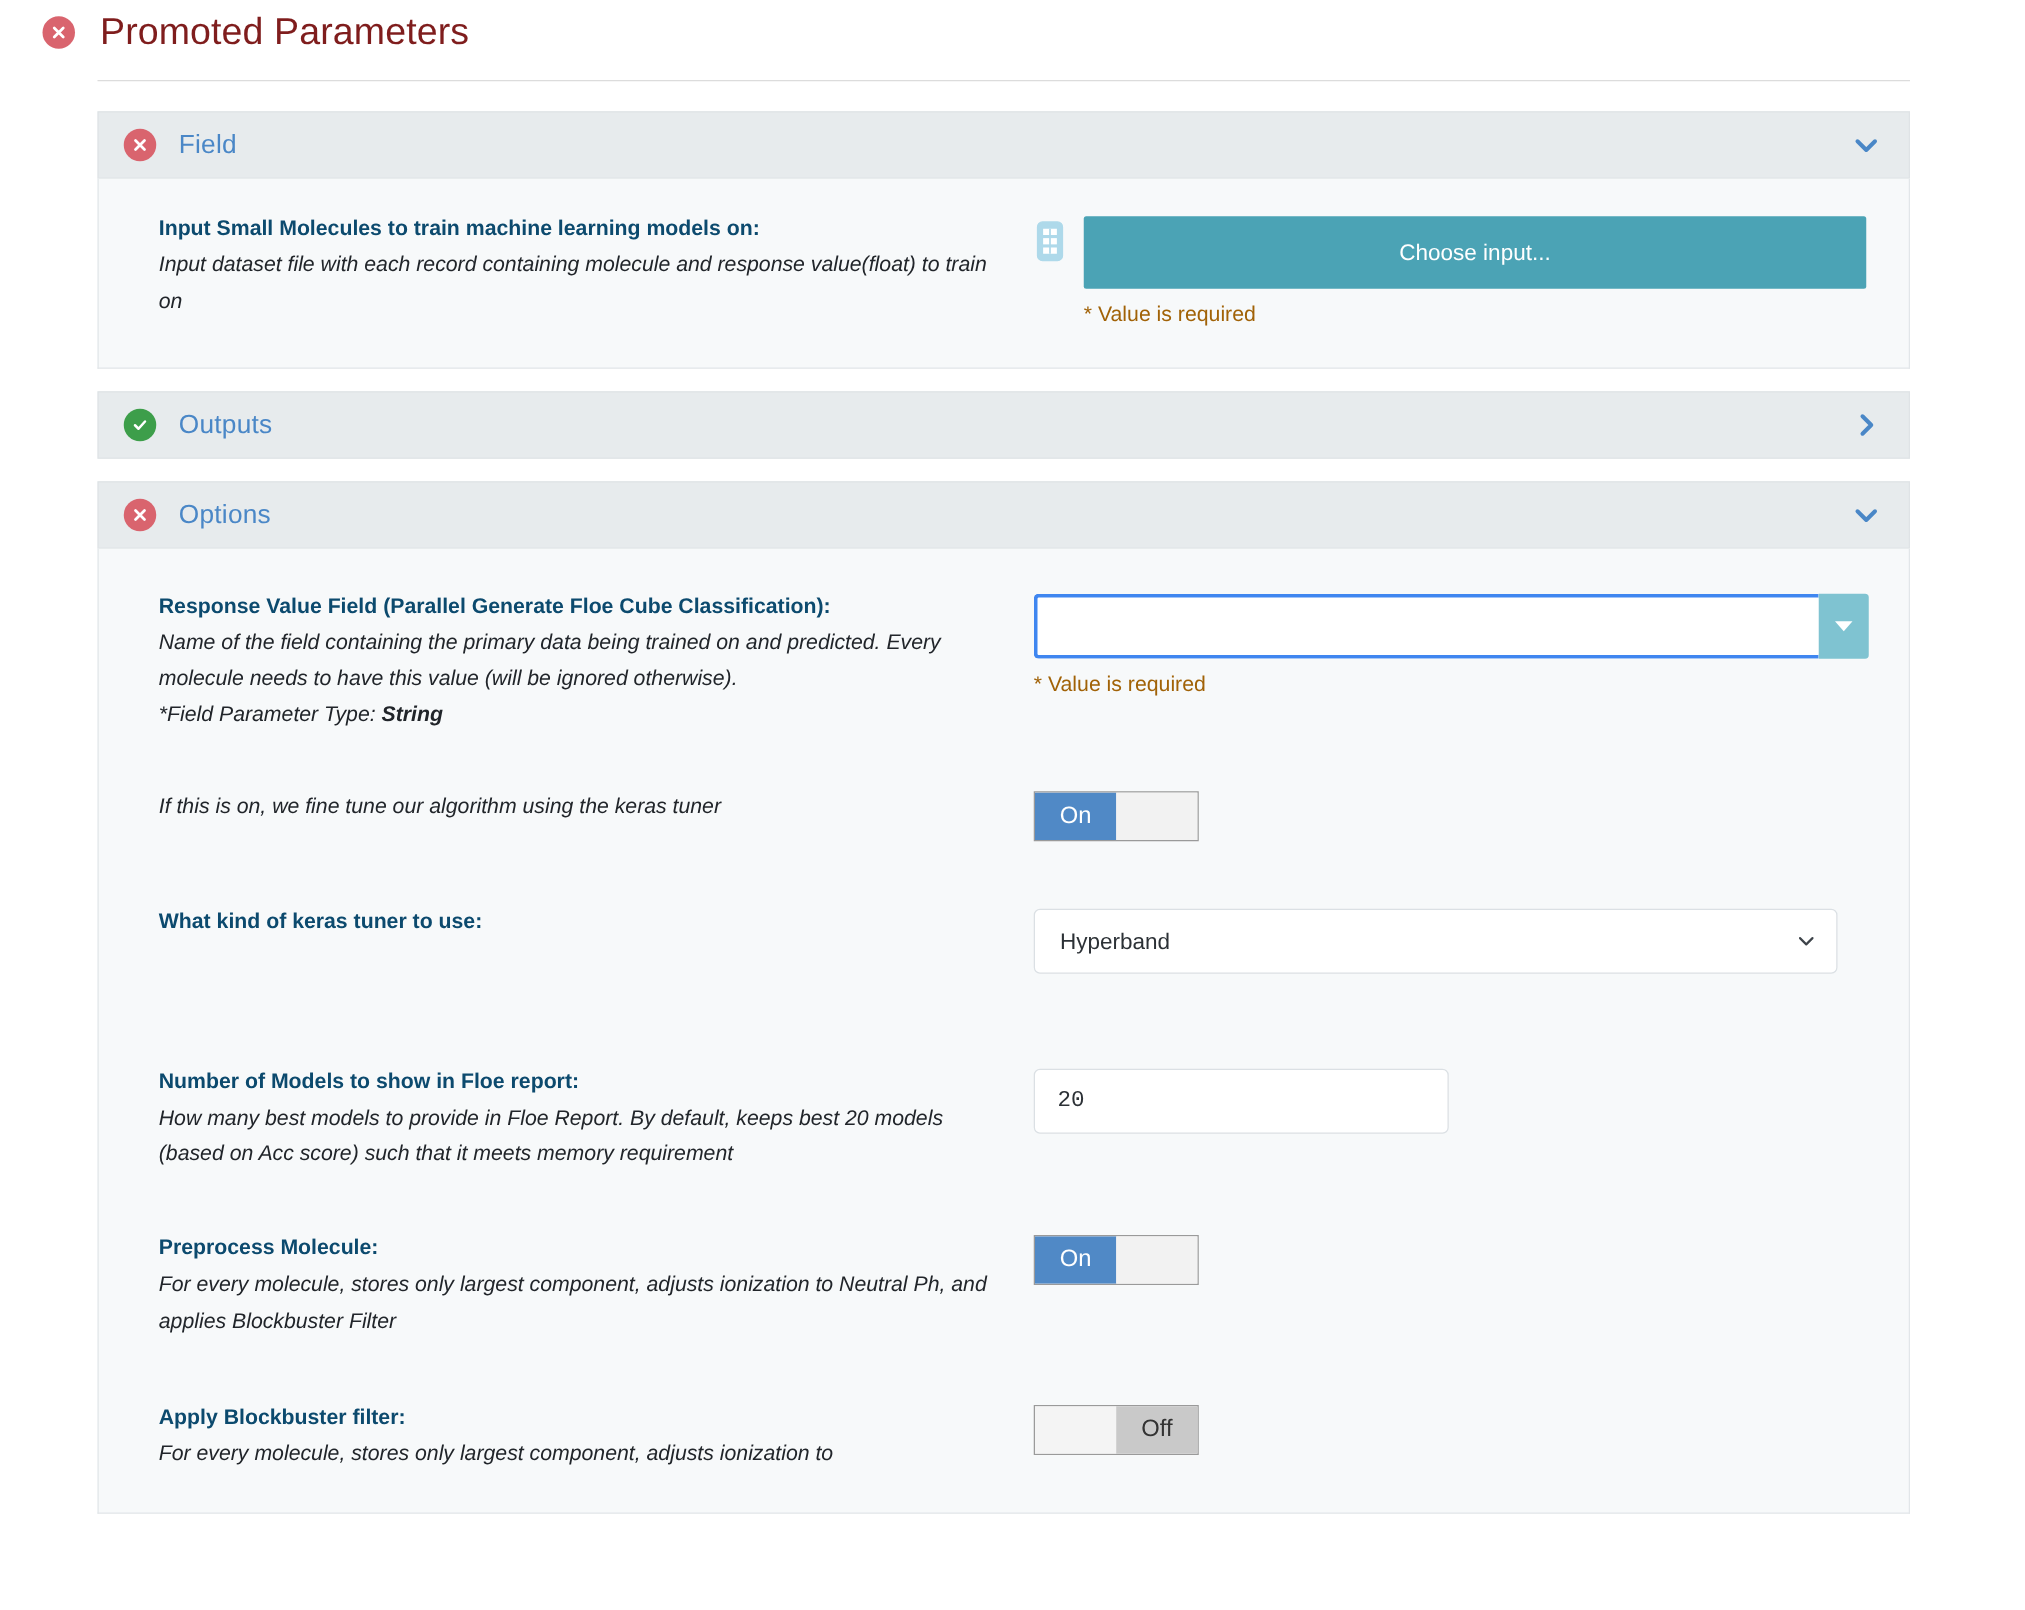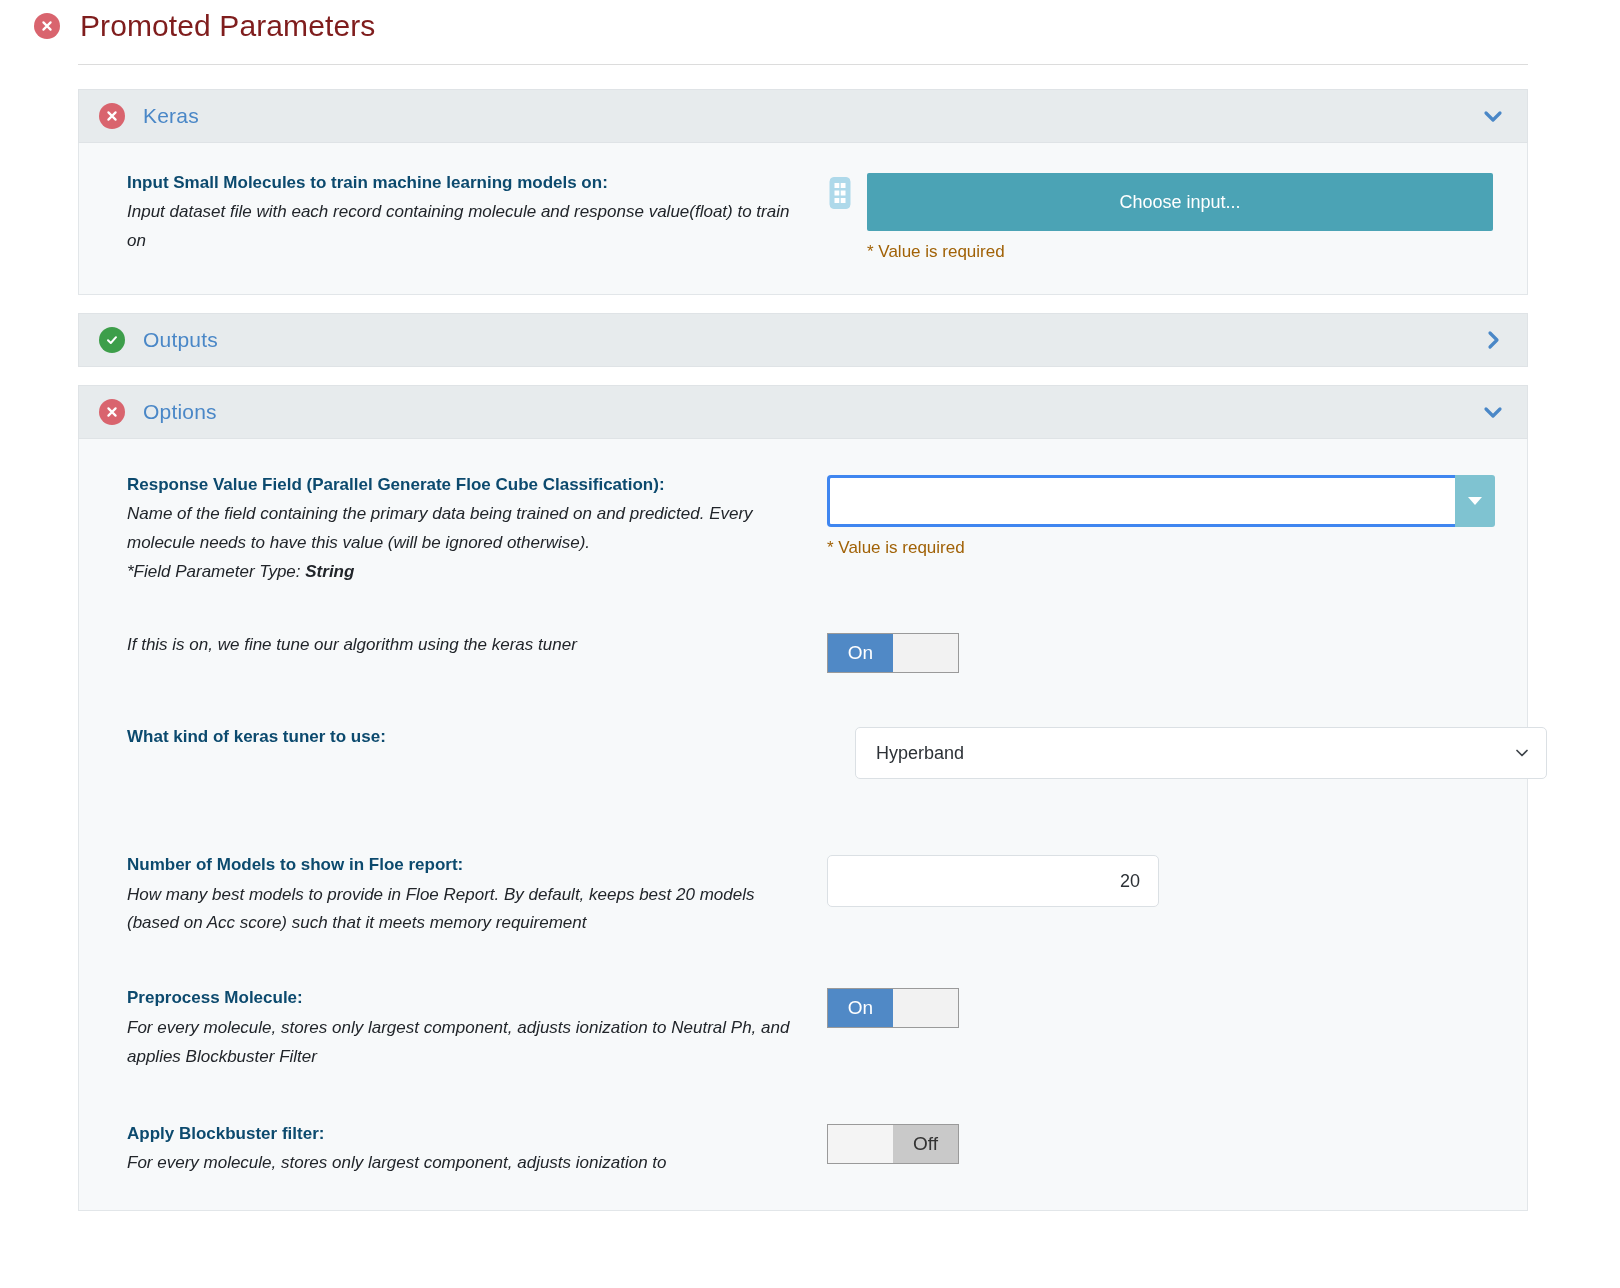--- a/index.html
+++ b/index.html
@@ -149,21 +149,21 @@
     flex: 1 1 50%;
     display: flex; align-items: center; justify-content: center;
     font-size: 19px;
   }
   .toggle.on .half.left  { background: #5089c6; color: #ffffff; }
   .toggle.on .half.right { background: #f2f2f2; }
   .toggle.off .half.left  { background: #f4f4f4; }
   .toggle.off .half.right { background: #c9c9c9; color: #333333; }
 
   
-  .select-wrap { position: relative; width: 692px; margin-left: 28px; }
+  .select-wrap { position: relative; width: 643px; }
   select.styled {
     -webkit-appearance: none; appearance: none;
     width: 100%; height: 52px;
     border: 1px solid #dbe0e4;
     border-radius: 5px;
     background: #ffffff;
     font-size: 18px;
     font-family: "Liberation Sans", sans-serif;
     color: #2c3136;
     padding: 0 38px 0 20px;
@@ -177,25 +177,24 @@
     display: flex;
   }
 
   
   input.num {
     width: 332px; height: 52px;
     border: 1px solid #dbe0e4;
     border-radius: 5px;
     background: #ffffff;
     font-size: 18px;
-    font-family: Liberation Sans, sans-serif;
+    font-family: Liberation Mono, monospace;
     color: #2c3136;
     padding: 0 18px;
     outline: none;
-    text-align: right;
   }
 </style>
 </head>
 <body>
 
 <div class="page-head">
   <span class="badge err">
     <svg width="14" height="14" viewBox="0 0 14 14" aria-hidden="true">
       <path d="M3.4 3.4 L10.6 10.6 M10.6 3.4 L3.4 10.6" stroke="#ffffff" stroke-width="2.2" stroke-linecap="round"></path>
     </svg>
@@ -206,21 +205,21 @@
 
 <div class="panels">
 
   <div class="panel">
     <div class="panel-head">
       <span class="badge err">
         <svg width="14" height="14" viewBox="0 0 14 14" aria-hidden="true">
           <path d="M3.4 3.4 L10.6 10.6 M10.6 3.4 L3.4 10.6" stroke="#ffffff" stroke-width="2.2" stroke-linecap="round"></path>
         </svg>
       </span>
-      <span class="panel-title">Keras</span>
+      <span class="panel-title">Field</span>
       <span class="chev">
         <svg width="24" height="24" viewBox="0 0 24 24" aria-hidden="true">
           <path d="M5 9 L12 16 L19 9" fill="none" stroke="#4a87c7" stroke-width="3.2" stroke-linecap="round" stroke-linejoin="round"></path>
         </svg>
       </span>
     </div>
 
     <div class="panel-body">
       <div class="prow">
         <div class="pleft">

